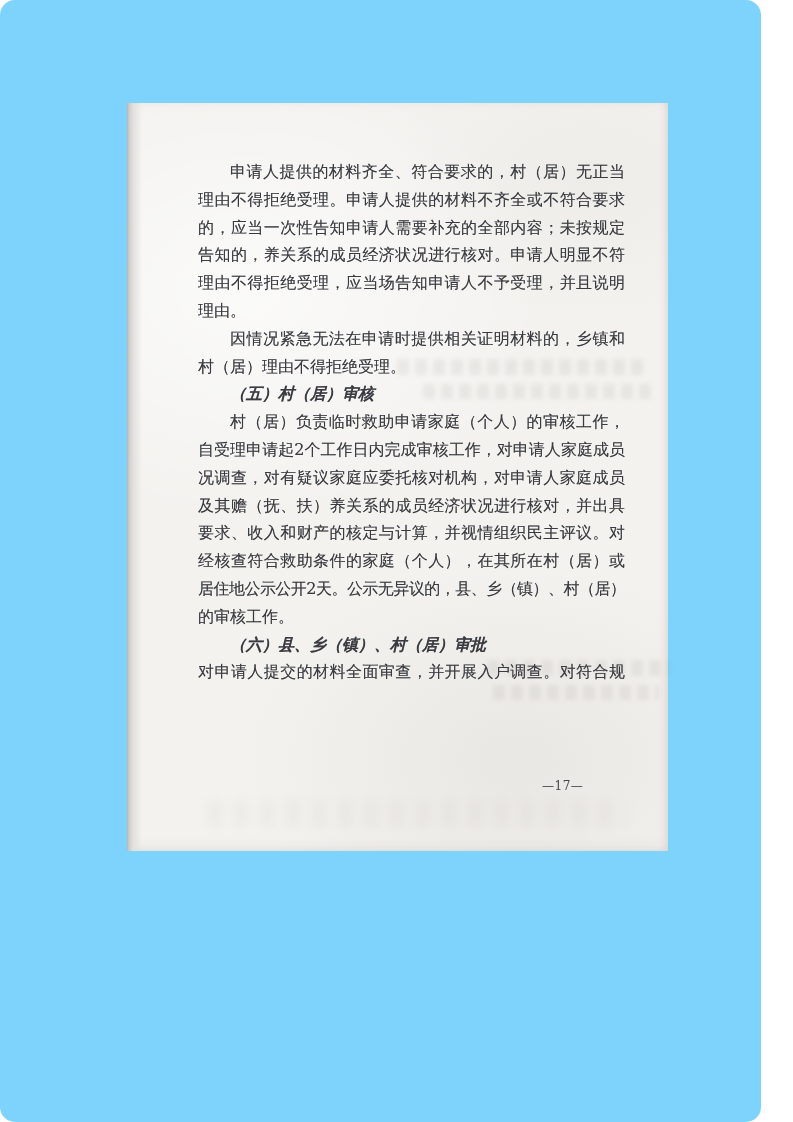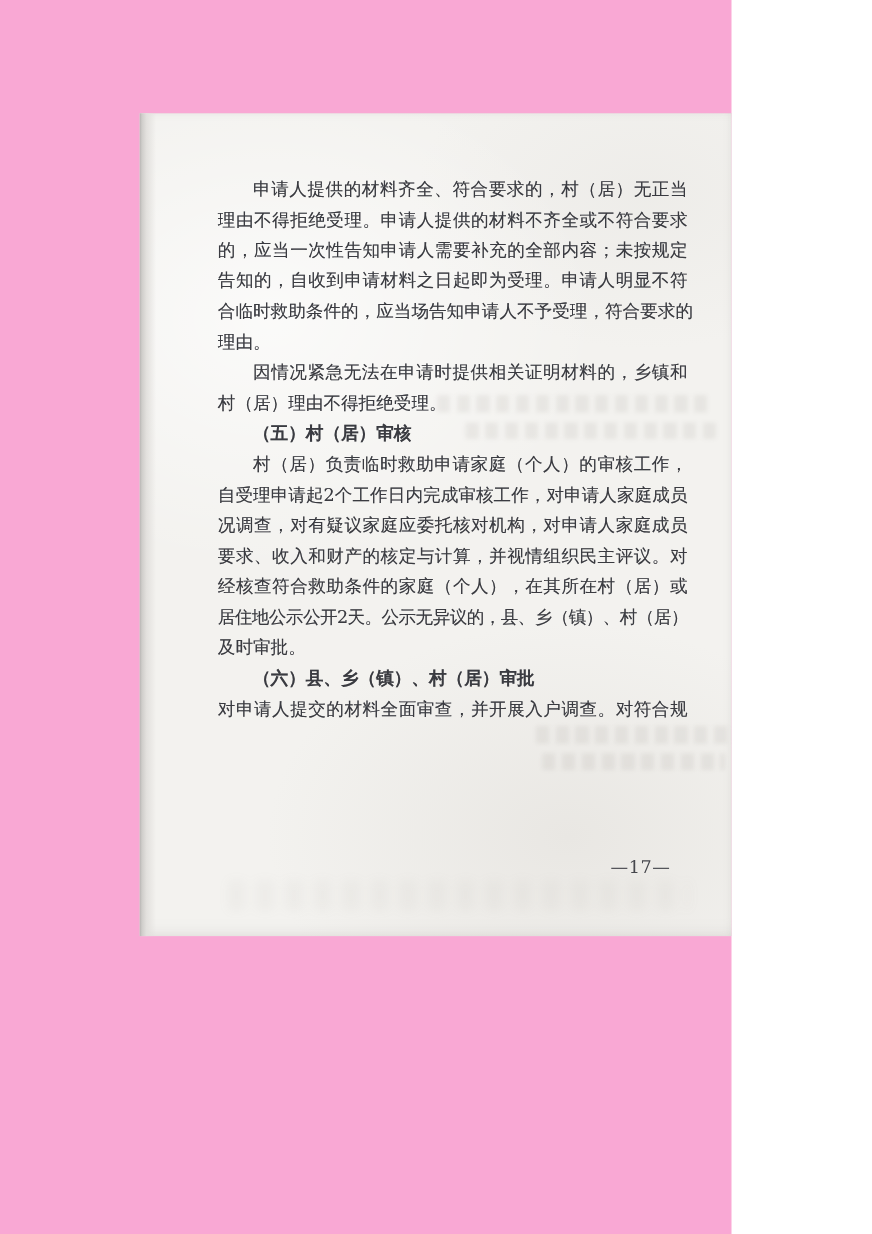--- a/index.html
+++ b/index.html
@@ -5,24 +5,25 @@
   html, body {
     margin: 0;
     padding: 0;
     width: 793px;
     height: 1122px;
     background: #ffffff;
     font-family: "DejaVu Serif", "Liberation Serif", serif;
   }
   .canvas {
     position: relative;
-    width: 665px;
+    width: 761px;
     height: 1122px;
     overflow: hidden;
-    background: #f9a8d4;
+    background: #7dd3fc;
+    border-radius: 15px;
   }
   
   .page {
     position: absolute;
     left: 127px;
     top: 103px;
     width: 541px;
     height: 748px;
     background:
       radial-gradient(ellipse 420px 300px at 72% 88%, rgba(223,220,215,0.50), rgba(223,220,215,0) 65%),
@@ -57,28 +58,28 @@
     color: #3a3b41;
     text-shadow: 0 0 0.6px rgba(58,59,65,0.45);
   }
   .line {
     text-align: justify;
     text-align-last: justify;
     white-space: nowrap;
   }
   .line.end { text-align-last: left; }
   .line.indent { text-indent: 2em; }
-  .line.bold { font-weight: 700; }
+  .line.bold { font-weight: 700; font-style: italic; }
   .line.squeeze { letter-spacing: -0.9px; }
   
   .pageno {
     position: absolute;
-    left: 428px;
+    left: 415px;
     top: 676px;
-    font-size: 16px;
+    font-size: 12px;
     letter-spacing: 0.5px;
     color: #46474d;
     text-align: center;
   }
   
   .ghost {
     position: absolute;
     background: repeating-linear-gradient(90deg,
       rgba(146,140,134,0.30) 0 12px,
       rgba(146,140,134,0) 12px 18px);
@@ -104,32 +105,33 @@
     <div class="ghost" style="left:270px; top:256px; width:250px; height:16px;"></div>
     <div class="ghost" style="left:296px; top:281px; width:228px; height:15px;"></div>
     <div class="ghost" style="left:360px; top:557px; width:183px; height:16px;"></div>
     <div class="ghost" style="left:366px; top:582px; width:166px; height:15px;"></div>
     <div class="ghost soft" style="left:80px; top:697px; width:420px; height:28px;"></div>
 
     <div class="textblock">
         <div class="line indent">申请人提供的材料齐全、符合要求的，村（居）无正当</div>
         <div class="line">理由不得拒绝受理。申请人提供的材料不齐全或不符合要求</div>
         <div class="line">的，应当一次性告知申请人需要补充的全部内容；未按规定</div>
-        <div class="line">告知的，自收到申请材料之日起即为受理。申请人明显不符</div>
-        <div class="line">合临时救助条件的，应当场告知申请人不予受理，符合要求的</div>
+        <div class="line">告知的，养关系的成员经济状况进行核对。申请人明显不符</div>
+        <div class="line">理由不得拒绝受理，应当场告知申请人不予受理，并且说明</div>
         <div class="line end">理由。</div>
         <div class="line indent">因情况紧急无法在申请时提供相关证明材料的，乡镇和</div>
         <div class="line end">村（居）理由不得拒绝受理。</div>
         <div class="line indent bold end">（五）村（居）审核</div>
         <div class="line indent">村（居）负责临时救助申请家庭（个人）的审核工作，</div>
         <div class="line">自受理申请起2个工作日内完成审核工作，对申请人家庭成员</div>
         <div class="line">况调查，对有疑议家庭应委托核对机构，对申请人家庭成员</div>
+        <div class="line">及其赡（抚、扶）养关系的成员经济状况进行核对，并出具</div>
         <div class="line">要求、收入和财产的核定与计算，并视情组织民主评议。对</div>
         <div class="line">经核查符合救助条件的家庭（个人），在其所在村（居）或</div>
         <div class="line squeeze">居住地公示公开2天。公示无异议的，县、乡（镇）、村（居）</div>
-        <div class="line end">及时审批。</div>
+        <div class="line end">的审核工作。</div>
         <div class="line indent bold end">（六）县、乡（镇）、村（居）审批</div>
         <div class="line">对申请人提交的材料全面审查，并开展入户调查。对符合规</div>
       </div>
 
     <div class="pageno">—17—</div>
   </div>
 </div>
 
 </body></html>

